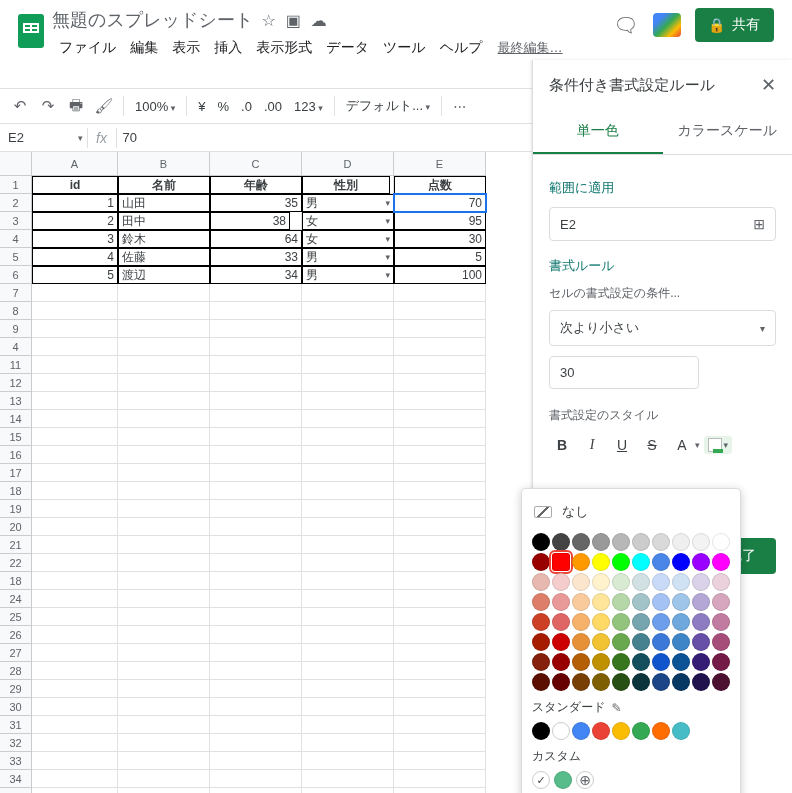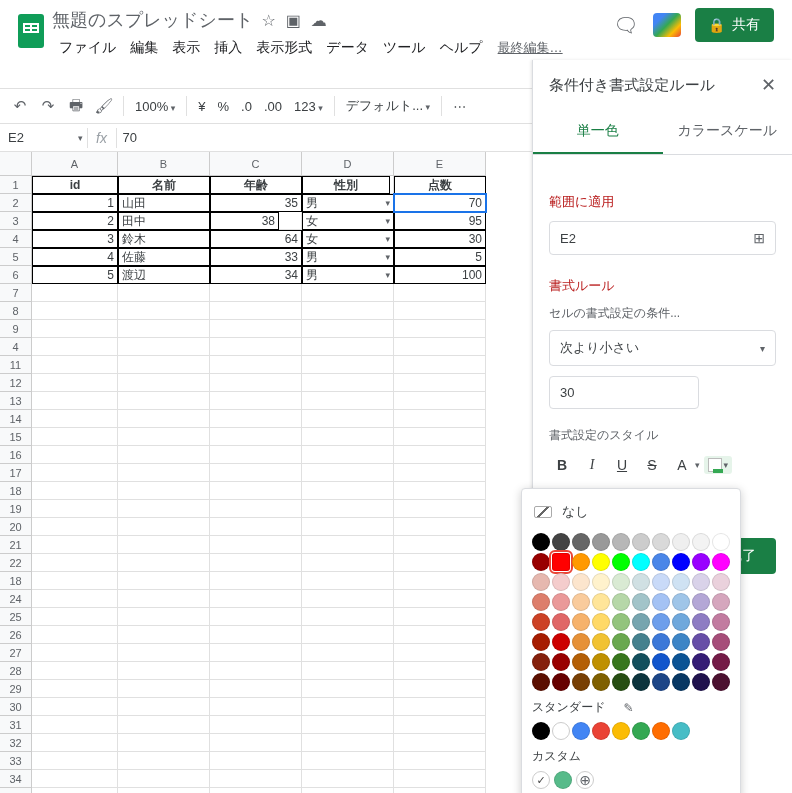--- a/index.html
+++ b/index.html
@@ -54,21 +54,21 @@
 .dd-arrow { position: absolute; right: 3px; color: #5f6368; font-size: 9px; }
 
 
 .sidebar { position: absolute; right: 0; top: 60px; width: 260px; bottom: 0; background: #fff; border-left: 1px solid #dadce0; box-shadow: -1px 0 3px rgba(0,0,0,0.1); }
 .sb-head { display: flex; align-items: center; justify-content: space-between; padding: 14px 16px; font-size: 15px; }
 .sb-close { font-size: 18px; color: #5f6368; cursor: pointer; }
 .sb-tabs { display: flex; border-bottom: 1px solid #dadce0; }
 .sb-tab { flex: 1; text-align: center; padding: 12px 0; font-size: 14px; color: #5f6368; cursor: pointer; }
 .sb-tab.active { color: #1a7f45; border-bottom: 2px solid #1a7f45; font-weight: 500; }
 .sb-body { padding: 16px; }
-.sb-label { font-size: 13px; color: #b91c1c; margin-bottom: 10px; margin-top: 22px; }
+.sb-label { font-size: 13px; color: #0f766e; margin-bottom: 10px; margin-top: 8px; }
 .sb-sublabel { font-size: 12px; color: #5f6368; margin-bottom: 8px; }
 .sb-input { width: 100%; border: 1px solid #dadce0; border-radius: 4px; padding: 8px 10px; font-size: 13px; margin-bottom: 16px; display: flex; justify-content: space-between; align-items: center; }
 .sb-range-ic { color: #5f6368; font-size: 14px; }
 .sb-select { width: 100%; border: 1px solid #dadce0; border-radius: 4px; padding: 8px 10px; font-size: 13px; margin-bottom: 10px; display: flex; justify-content: space-between; align-items: center; cursor: pointer; }
 .sb-value-input { width: 66%; border: 1px solid #dadce0; border-radius: 4px; padding: 8px 10px; font-size: 13px; margin-bottom: 18px; }
 .preview { background: #b7e1cd; border-radius: 4px; padding: 9px 12px; font-size: 14px; margin-bottom: 10px; }
 .fmt-row { display: flex; gap: 4px; align-items: center; margin-bottom: 16px; }
 .fmt-btn { width: 26px; height: 26px; display: flex; align-items: center; justify-content: center; cursor: pointer; font-size: 14px; color: #3c4043; }
 .fmt-btn.bold { font-weight: bold; }
 .fmt-btn.ital { font-style: italic; font-family: Georgia, serif; }
@@ -80,21 +80,21 @@
 .fill-sw::after { content: ""; position: absolute; right: -2px; bottom: -2px; width: 10px; height: 4px; background: #34a853; }
 .done-btn { background: #1a7f45; color: #fff; border-radius: 4px; padding: 9px 20px; font-size: 14px; cursor: pointer; position: absolute; right: 16px; top: 478px; }
 
 
 .picker { position: absolute; left: 521px; top: 488px; width: 220px; background: #fff; border: 1px solid #dadce0; border-radius: 4px; box-shadow: 0 2px 10px rgba(0,0,0,0.2); padding: 10px; z-index: 50; }
 .pk-row { display: flex; align-items: center; gap: 10px; padding: 4px 2px 8px; font-size: 13px; cursor: pointer; }
 .pk-reset-ic { width: 18px; height: 12px; border-radius: 2px; border: 1px solid #aaa; background: linear-gradient(135deg, transparent 45%, #666 45%, #666 55%, transparent 55%); }
 .swatch-grid { display: flex; flex-wrap: wrap; gap: 2px; margin: 4px 0; }
 .sw { width: 18px; height: 18px; border-radius: 50%; cursor: pointer; border: 1px solid rgba(0,0,0,0.1); }
 .sw.sel { outline: 2px solid #ea4335; outline-offset: 1px; border-radius: 3px; }
-.pk-lbl { font-size: 12px; color: #3c4043; margin: 8px 0 6px; display: flex; align-items: center; gap: 18px; }
+.pk-lbl { font-size: 12px; color: #3c4043; margin: 8px 0 6px; display: flex; align-items: center; gap: 6px; }
 .pk-pencil { font-size: 12px; color: #5f6368; }
 .std-row { display: flex; gap: 2px; margin-bottom: 8px; }
 .cust-row { display: flex; gap: 4px; align-items: center; }
 .sw.check { background: #fff; border: 1px solid #ccc; display: flex; align-items: center; justify-content: center; font-size: 11px; color: #444; }
 .sw.plus { background: #fff; border: 1px solid #ccc; display: flex; align-items: center; justify-content: center; font-size: 14px; color: #5f6368; }
 </style>
 </head>
 <body>
 
 <div class="header">
@@ -389,21 +389,21 @@
       <div class="cell hd" style="left: 178px; top: 0px; width: 92px;">年齢</div>
       <div class="cell hd" style="left: 270px; top: 0px; width: 88px;">性別</div>
       <div class="cell hd" style="left: 362px; top: 0px; width: 92px;">点数</div>
       <div class="cell dt num" style="left: 0px; top: 18px; width: 86px;">1</div>
       <div class="cell dt" style="left: 86px; top: 18px; width: 92px;">山田</div>
       <div class="cell dt num" style="left: 178px; top: 18px; width: 92px;">35</div>
       <div class="cell dt" style="left: 270px; top: 18px; width: 92px;">男<span class="dd-arrow">▾</span></div>
       <div class="cell dt num sel" style="left: 362px; top: 18px; width: 92px;">70</div>
       <div class="cell dt num" style="left: 0px; top: 36px; width: 86px;">2</div>
       <div class="cell dt" style="left: 86px; top: 36px; width: 92px;">田中</div>
-      <div class="cell dt num" style="left: 178px; top: 36px; width: 69px;">38</div>
+      <div class="cell dt num" style="left: 178px; top: 36px; width: 80px;">38</div>
       <div class="cell dt" style="left: 270px; top: 36px; width: 92px;">女<span class="dd-arrow">▾</span></div>
       <div class="cell dt num" style="left: 362px; top: 36px; width: 92px;">95</div>
       <div class="cell dt num" style="left: 0px; top: 54px; width: 86px;">3</div>
       <div class="cell dt" style="left: 86px; top: 54px; width: 92px;">鈴木</div>
       <div class="cell dt num" style="left: 178px; top: 54px; width: 92px;">64</div>
       <div class="cell dt" style="left: 270px; top: 54px; width: 92px;">女<span class="dd-arrow">▾</span></div>
       <div class="cell dt num" style="left: 362px; top: 54px; width: 92px;">30</div>
       <div class="cell dt num" style="left: 0px; top: 72px; width: 86px;">4</div>
       <div class="cell dt" style="left: 86px; top: 72px; width: 92px;">佐藤</div>
       <div class="cell dt num" style="left: 178px; top: 72px; width: 92px;">33</div>

